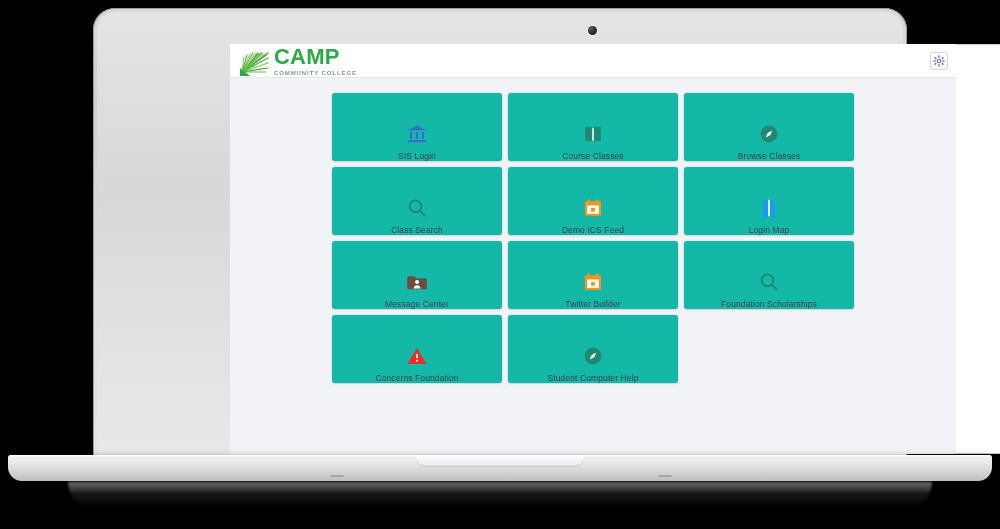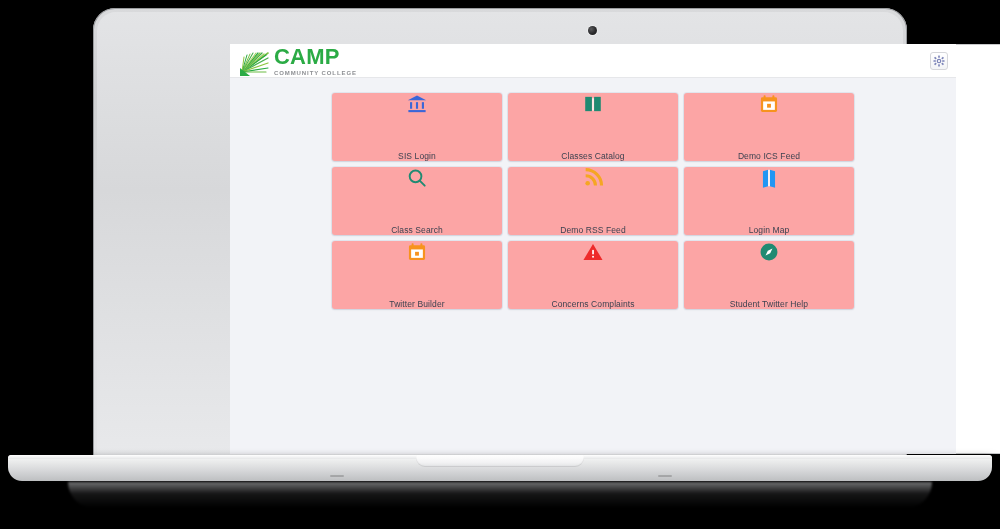--- a/index.html
+++ b/index.html
@@ -102,23 +102,23 @@
     display: grid;
     grid-template-columns: repeat(3, 176px);
     grid-auto-rows: 74px;
     gap: 0px;
     justify-content: center;
     align-content: start;
   }
   .tile-wrap { padding: 3px; }
   .tile {
     width: 100%; height: 100%;
-    background:#fca5a5; border-radius: 3px;
+    background:#14b8a6; border-radius: 3px;
     box-shadow: 0 1px 2px rgba(30,36,60,.10), 0 0 0 1px rgba(225,228,236,.9);
-    display:flex; flex-direction:column; align-items:center; justify-content:space-between;
+    display:flex; flex-direction:column; align-items:center; justify-content:flex-end;
     gap: 6px; cursor:pointer;
   }
   .tile-icon { width: 22px; height: 22px; display:flex; align-items:center; justify-content:center; }
   .tile-icon svg { display:block; }
   .tile-label {
     font-size: 8.5px; color:#3d4250; font-family:"Liberation Sans", sans-serif;
     text-align:center; letter-spacing: .1px;
   }
 </style>
 </head>
@@ -202,118 +202,140 @@
           <div class="tile-wrap">
               <div class="tile">
             <span class="tile-icon">
               <svg viewBox="0 0 24 24" width="22" height="22" aria-hidden="true">
                 <path d="M3.5 4.2h7.3v15.6H3.5z" fill="#1f8a72"></path>
                 <path d="M13.2 4.2h7.3v15.6h-7.3z" fill="#1f8a72"></path>
                 <path d="M11.2 5.6h1.6v13.6h-1.6z" fill="#ffffff"></path>
                 <path d="M13.2 4.2c2.6 0 4.8 1.2 4.8 1.2v12.4s-2.2-1.1-4.8-1.1z" fill="#ffffff" opacity="0"></path>
               </svg>
             </span>
-            <span class="tile-label">Classes Catalog</span>
-          </div>
-            </div>
-
+            <span class="tile-label">Course Classes</span>
+          </div>
+            </div>
+
+          <div class="tile-wrap">
+              <div class="tile">
+            <span class="tile-icon">
+              <svg viewBox="0 0 24 24" width="22" height="22" aria-hidden="true">
+                <circle cx="12" cy="12" r="9.2" fill="#1f8a72"></circle>
+                <path d="M15.8 8.2 10.7 10.6 8.2 15.8l5.1-2.4z" fill="#ffffff"></path>
+              </svg>
+            </span>
+            <span class="tile-label">Browse Classes</span>
+          </div>
+            </div>
+
+          <div class="tile-wrap">
+              <div class="tile">
+            <span class="tile-icon">
+              <svg viewBox="0 0 24 24" width="22" height="22" aria-hidden="true">
+                <circle cx="10.4" cy="10.2" r="6.4" fill="none" stroke="#1f8a72" stroke-width="2.1"></circle>
+                <path d="M15.2 15.1 20.4 20.3" stroke="#1f8a72" stroke-width="2.1" stroke-linecap="round"></path>
+              </svg>
+            </span>
+            <span class="tile-label">Class Search</span>
+          </div>
+            </div>
 
           <div class="tile-wrap">
               <div class="tile">
             <span class="tile-icon">
               <svg viewBox="0 0 24 24" width="22" height="22" aria-hidden="true">
                 <rect x="3.2" y="4.6" width="17.6" height="16.2" rx="1.6" fill="#f7931e"></rect>
                 <rect x="6.1" y="2.4" width="2.2" height="4.2" rx="1" fill="#f7931e"></rect>
                 <rect x="15.7" y="2.4" width="2.2" height="4.2" rx="1" fill="#f7931e"></rect>
                 <rect x="5.6" y="9.2" width="12.8" height="9.2" fill="#ffffff"></rect>
                 <rect x="9.9" y="11.8" width="4.2" height="4.2" fill="#f7931e"></rect>
               </svg>
             </span>
             <span class="tile-label">Demo ICS Feed</span>
           </div>
             </div>
 
-          <div class="tile-wrap">
-              <div class="tile">
-            <span class="tile-icon">
-              <svg viewBox="0 0 24 24" width="22" height="22" aria-hidden="true">
-                <circle cx="10.4" cy="10.2" r="6.4" fill="none" stroke="#1f8a72" stroke-width="2.1"></circle>
-                <path d="M15.2 15.1 20.4 20.3" stroke="#1f8a72" stroke-width="2.1" stroke-linecap="round"></path>
-              </svg>
-            </span>
-            <span class="tile-label">Class Search</span>
-          </div>
-            </div>
-
-          <div class="tile-wrap">
-              <div class="tile">
-            <span class="tile-icon">
-              <svg viewBox="0 0 24 24" width="22" height="22" aria-hidden="true">
-                <circle cx="6.2" cy="17.8" r="2.5" fill="#f5a623"></circle>
-                <path d="M4 11.2a9 9 0 0 1 9 9h3.4A12.4 12.4 0 0 0 4 7.8z" fill="#f5a623"></path>
-                <path d="M4 4.6A15.6 15.6 0 0 1 19.6 20.2H23A19 19 0 0 0 4 1.2z" fill="#f5a623"></path>
-              </svg>
-            </span>
-            <span class="tile-label">Demo RSS Feed</span>
-          </div>
-            </div>
 
 
           <div class="tile-wrap">
               <div class="tile">
             <span class="tile-icon">
               <svg viewBox="0 0 24 24" width="22" height="22" aria-hidden="true">
                 <path d="M5.4 4.6 11.1 3v18l-5.7 1.6z" fill="#2196f3"></path>
                 <path d="M18.6 4.6 12.9 3v18l5.7 1.6z" fill="#2196f3"></path>
                 <rect x="11.1" y="3" width="1.8" height="18" fill="#ffffff"></rect>
               </svg>
             </span>
             <span class="tile-label">Login Map</span>
           </div>
             </div>
 
+          <div class="tile-wrap">
+              <div class="tile">
+            <span class="tile-icon">
+              <svg viewBox="0 0 24 24" width="22" height="22" aria-hidden="true">
+                <path d="M2.8 5.6h6.4l1.8 2.2h10.2a1.4 1.4 0 0 1 1.4 1.4v9.4a1.4 1.4 0 0 1-1.4 1.4H2.8a1.4 1.4 0 0 1-1.4-1.4V7a1.4 1.4 0 0 1 1.4-1.4z" fill="#6d4c41"></path>
+                <circle cx="12.1" cy="12.1" r="2.2" fill="#ffffff"></circle>
+                <path d="M8.3 19.2c0-2.2 1.7-3.7 3.8-3.7s3.8 1.5 3.8 3.7z" fill="#ffffff"></path>
+              </svg>
+            </span>
+            <span class="tile-label">Message Center</span>
+          </div>
+            </div>
 
           <div class="tile-wrap">
               <div class="tile">
             <span class="tile-icon">
               <svg viewBox="0 0 24 24" width="22" height="22" aria-hidden="true">
                 <rect x="3.2" y="4.6" width="17.6" height="16.2" rx="1.6" fill="#f7931e"></rect>
                 <rect x="6.1" y="2.4" width="2.2" height="4.2" rx="1" fill="#f7931e"></rect>
                 <rect x="15.7" y="2.4" width="2.2" height="4.2" rx="1" fill="#f7931e"></rect>
                 <rect x="5.6" y="9.2" width="12.8" height="9.2" fill="#ffffff"></rect>
                 <rect x="9.9" y="11.8" width="4.2" height="4.2" fill="#f7931e"></rect>
               </svg>
             </span>
             <span class="tile-label">Twitter Builder</span>
           </div>
             </div>
 
+          <div class="tile-wrap">
+              <div class="tile">
+            <span class="tile-icon">
+              <svg viewBox="0 0 24 24" width="22" height="22" aria-hidden="true">
+                <circle cx="10.4" cy="10.2" r="6.4" fill="none" stroke="#1f8a72" stroke-width="2.1"></circle>
+                <path d="M15.2 15.1 20.4 20.3" stroke="#1f8a72" stroke-width="2.1" stroke-linecap="round"></path>
+              </svg>
+            </span>
+            <span class="tile-label">Foundation Scholarships</span>
+          </div>
+            </div>
 
           <div class="tile-wrap">
               <div class="tile">
             <span class="tile-icon">
               <svg viewBox="0 0 24 24" width="22" height="22" aria-hidden="true">
                 <path d="M12 3.4 22.4 20.6H1.6z" fill="#ee2b2b"></path>
                 <rect x="11.1" y="9.6" width="1.9" height="5.2" rx=".9" fill="#ffffff"></rect>
                 <circle cx="12.05" cy="17.3" r="1.1" fill="#ffffff"></circle>
               </svg>
             </span>
-            <span class="tile-label">Concerns Complaints</span>
+            <span class="tile-label">Concerns Foundation</span>
           </div>
             </div>
 
           <div class="tile-wrap">
               <div class="tile">
             <span class="tile-icon">
               <svg viewBox="0 0 24 24" width="22" height="22" aria-hidden="true">
                 <circle cx="12" cy="12" r="9.2" fill="#1f8a72"></circle>
                 <path d="M15.8 8.2 10.7 10.6 8.2 15.8l5.1-2.4z" fill="#ffffff"></path>
               </svg>
             </span>
-            <span class="tile-label">Student Twitter Help</span>
+            <span class="tile-label">Student Computer Help</span>
           </div>
             </div>
 
         </div>
       </div>
     </div>
   </div>
 
   <div class="laptop-base">
     <div class="base-body">

